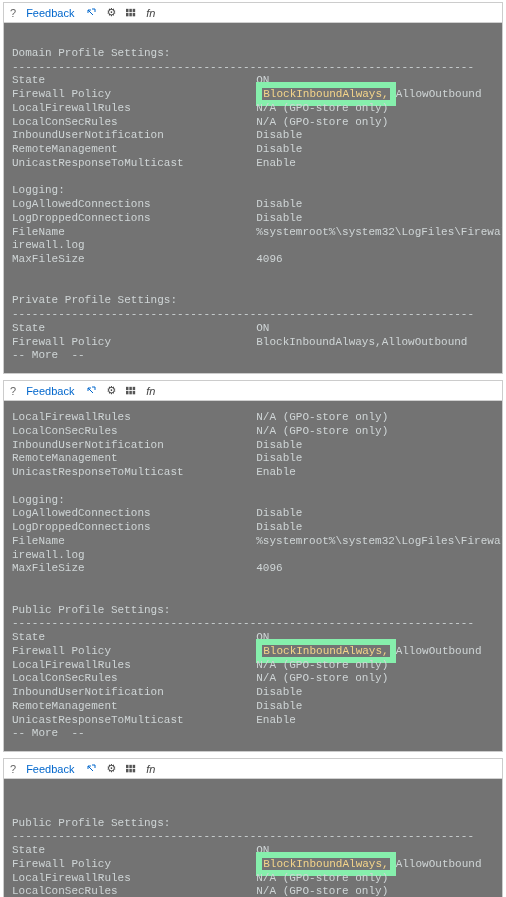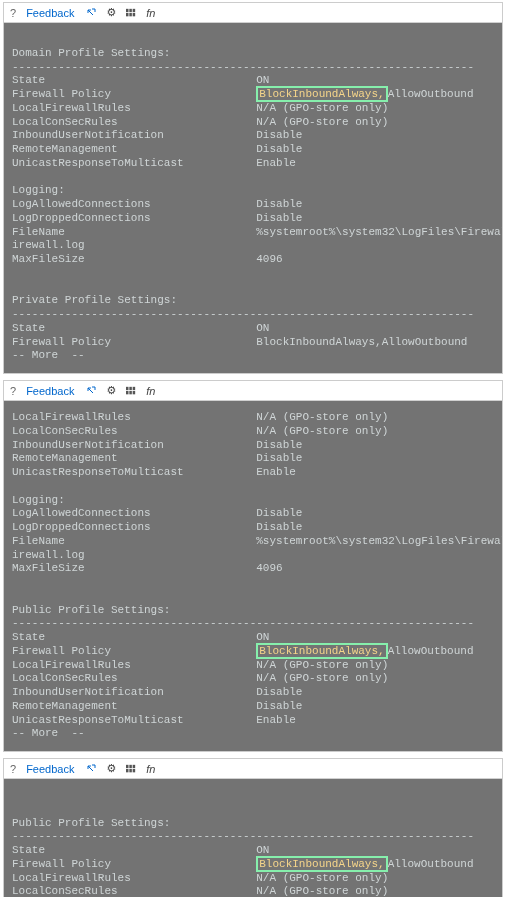--- a/index.html
+++ b/index.html
@@ -3,21 +3,21 @@
 <meta charset="utf-8">
 <style>
   * { margin:0; padding:0; box-sizing:border-box; }
   body { background:#fff; font-family:Consolas,'Courier New',monospace; font-size:11px; width:506px; }
   .pane { width:500px; margin:2px auto 6px auto; border:1px solid #ccc; }
   .toolbar { background:#fff; height:20px; display:flex; align-items:center; gap:10px; padding:0 6px; border-bottom:1px solid #d0d0d0; font-family:Verdana,Arial,sans-serif; font-size:11px; color:#444; }
   .toolbar .q { color:#666; }
   .toolbar .fb { color:#0066cc; display:flex; align-items:center; gap:12px; }
   .toolbar svg { width:10px; height:10px; }
   .term { background:#737373; color:#cfd5d6; padding:10px 8px; line-height:1.25; white-space:pre; overflow:hidden; }
-  .hl { border:2px solid #86efac; color:#f5d58a; padding:0 1px; }
+  .hl { border:6px solid #86efac; color:#f5d58a; padding:0 1px; }
   .dash { letter-spacing:0; }
 </style>
 </head>
 <body>
 
 <div class="pane">
   <div class="toolbar">
     <span class="q">?</span>
     <span class="fb">
         <span>Feedback</span>

